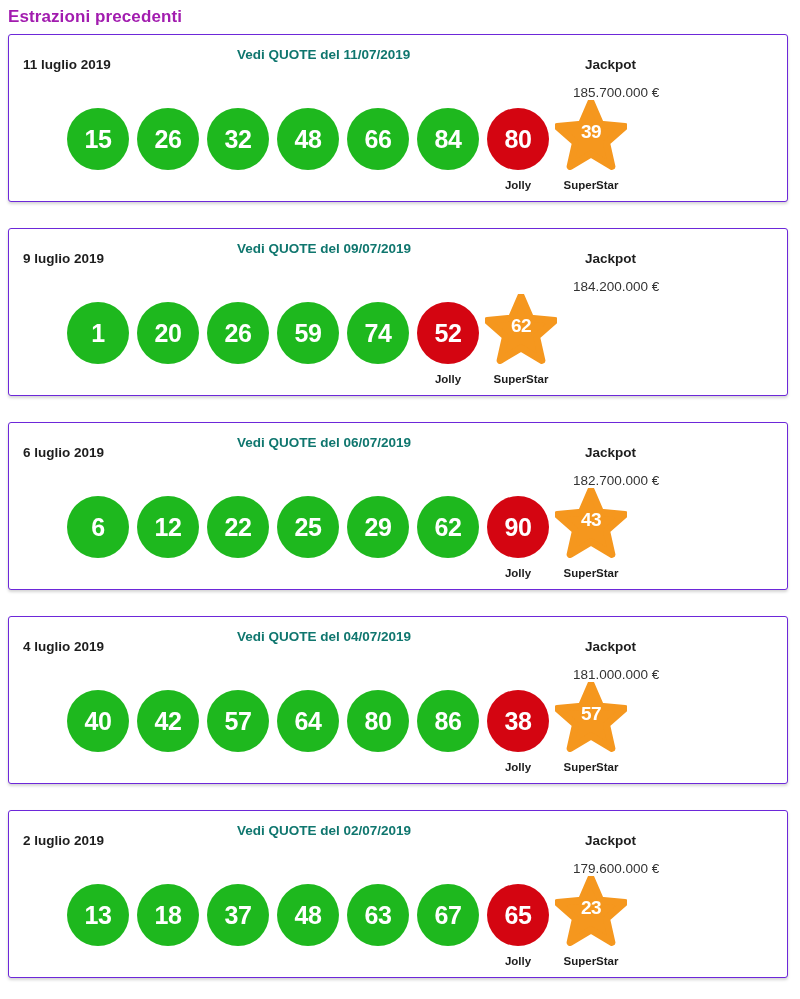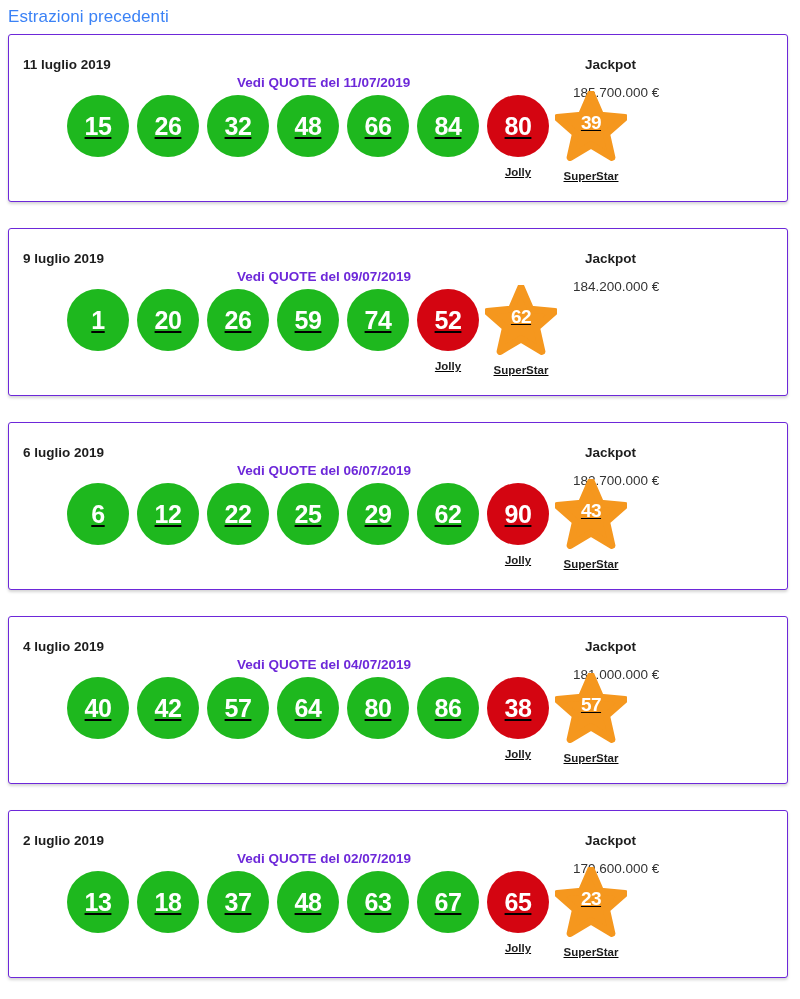--- a/index.html
+++ b/index.html
@@ -16,22 +16,22 @@
 
   .page {
     position: relative;
     width: 800px;
     height: 999px;
     box-sizing: border-box;
   }
 
   .page-title {
     font-size: 17px;
-    font-weight: normal;
-    color: #3b82f6;
+    font-weight: bold;
+    color: #a21caf;
     padding: 6px 0 0 8px;
     margin: 0;
     letter-spacing: 0.1px;
     line-height: 22px;
   }
 
   .draw-list {
     padding: 6px 12px 0 8px;
   }
 
@@ -57,24 +57,24 @@
     top: 22px;
     font-size: 13.5px;
     font-weight: bold;
     color: #1d1d1d;
     white-space: nowrap;
   }
 
   .quote-link {
     position: absolute;
     left: 228px;
-    top: 40px;
+    top: 12px;
     font-size: 13.5px;
     font-weight: bold;
-    color: #6d28d9;
+    color: #0f766e;
     text-decoration: none;
     white-space: nowrap;
     cursor: pointer;
   }
 
   .jackpot-block {
     position: absolute;
     right: 24px;
     top: 22px;
     width: 190px;
@@ -90,24 +90,23 @@
   .jackpot-value {
     font-size: 13.5px;
     color: #333333;
     margin-top: 13px;
     margin-left: 0px;
   }
 
   .balls-row {
     position: absolute;
     left: 54px;
-    top: 56px;
+    top: 65px;
     display: flex;
-    align-items: center;
-    text-decoration: underline;
+    align-items: flex-end;
   }
 
   .ball-wrap {
     position: relative;
     width: 70px;
     display: flex;
     flex-direction: column;
     align-items: center;
   }
 

